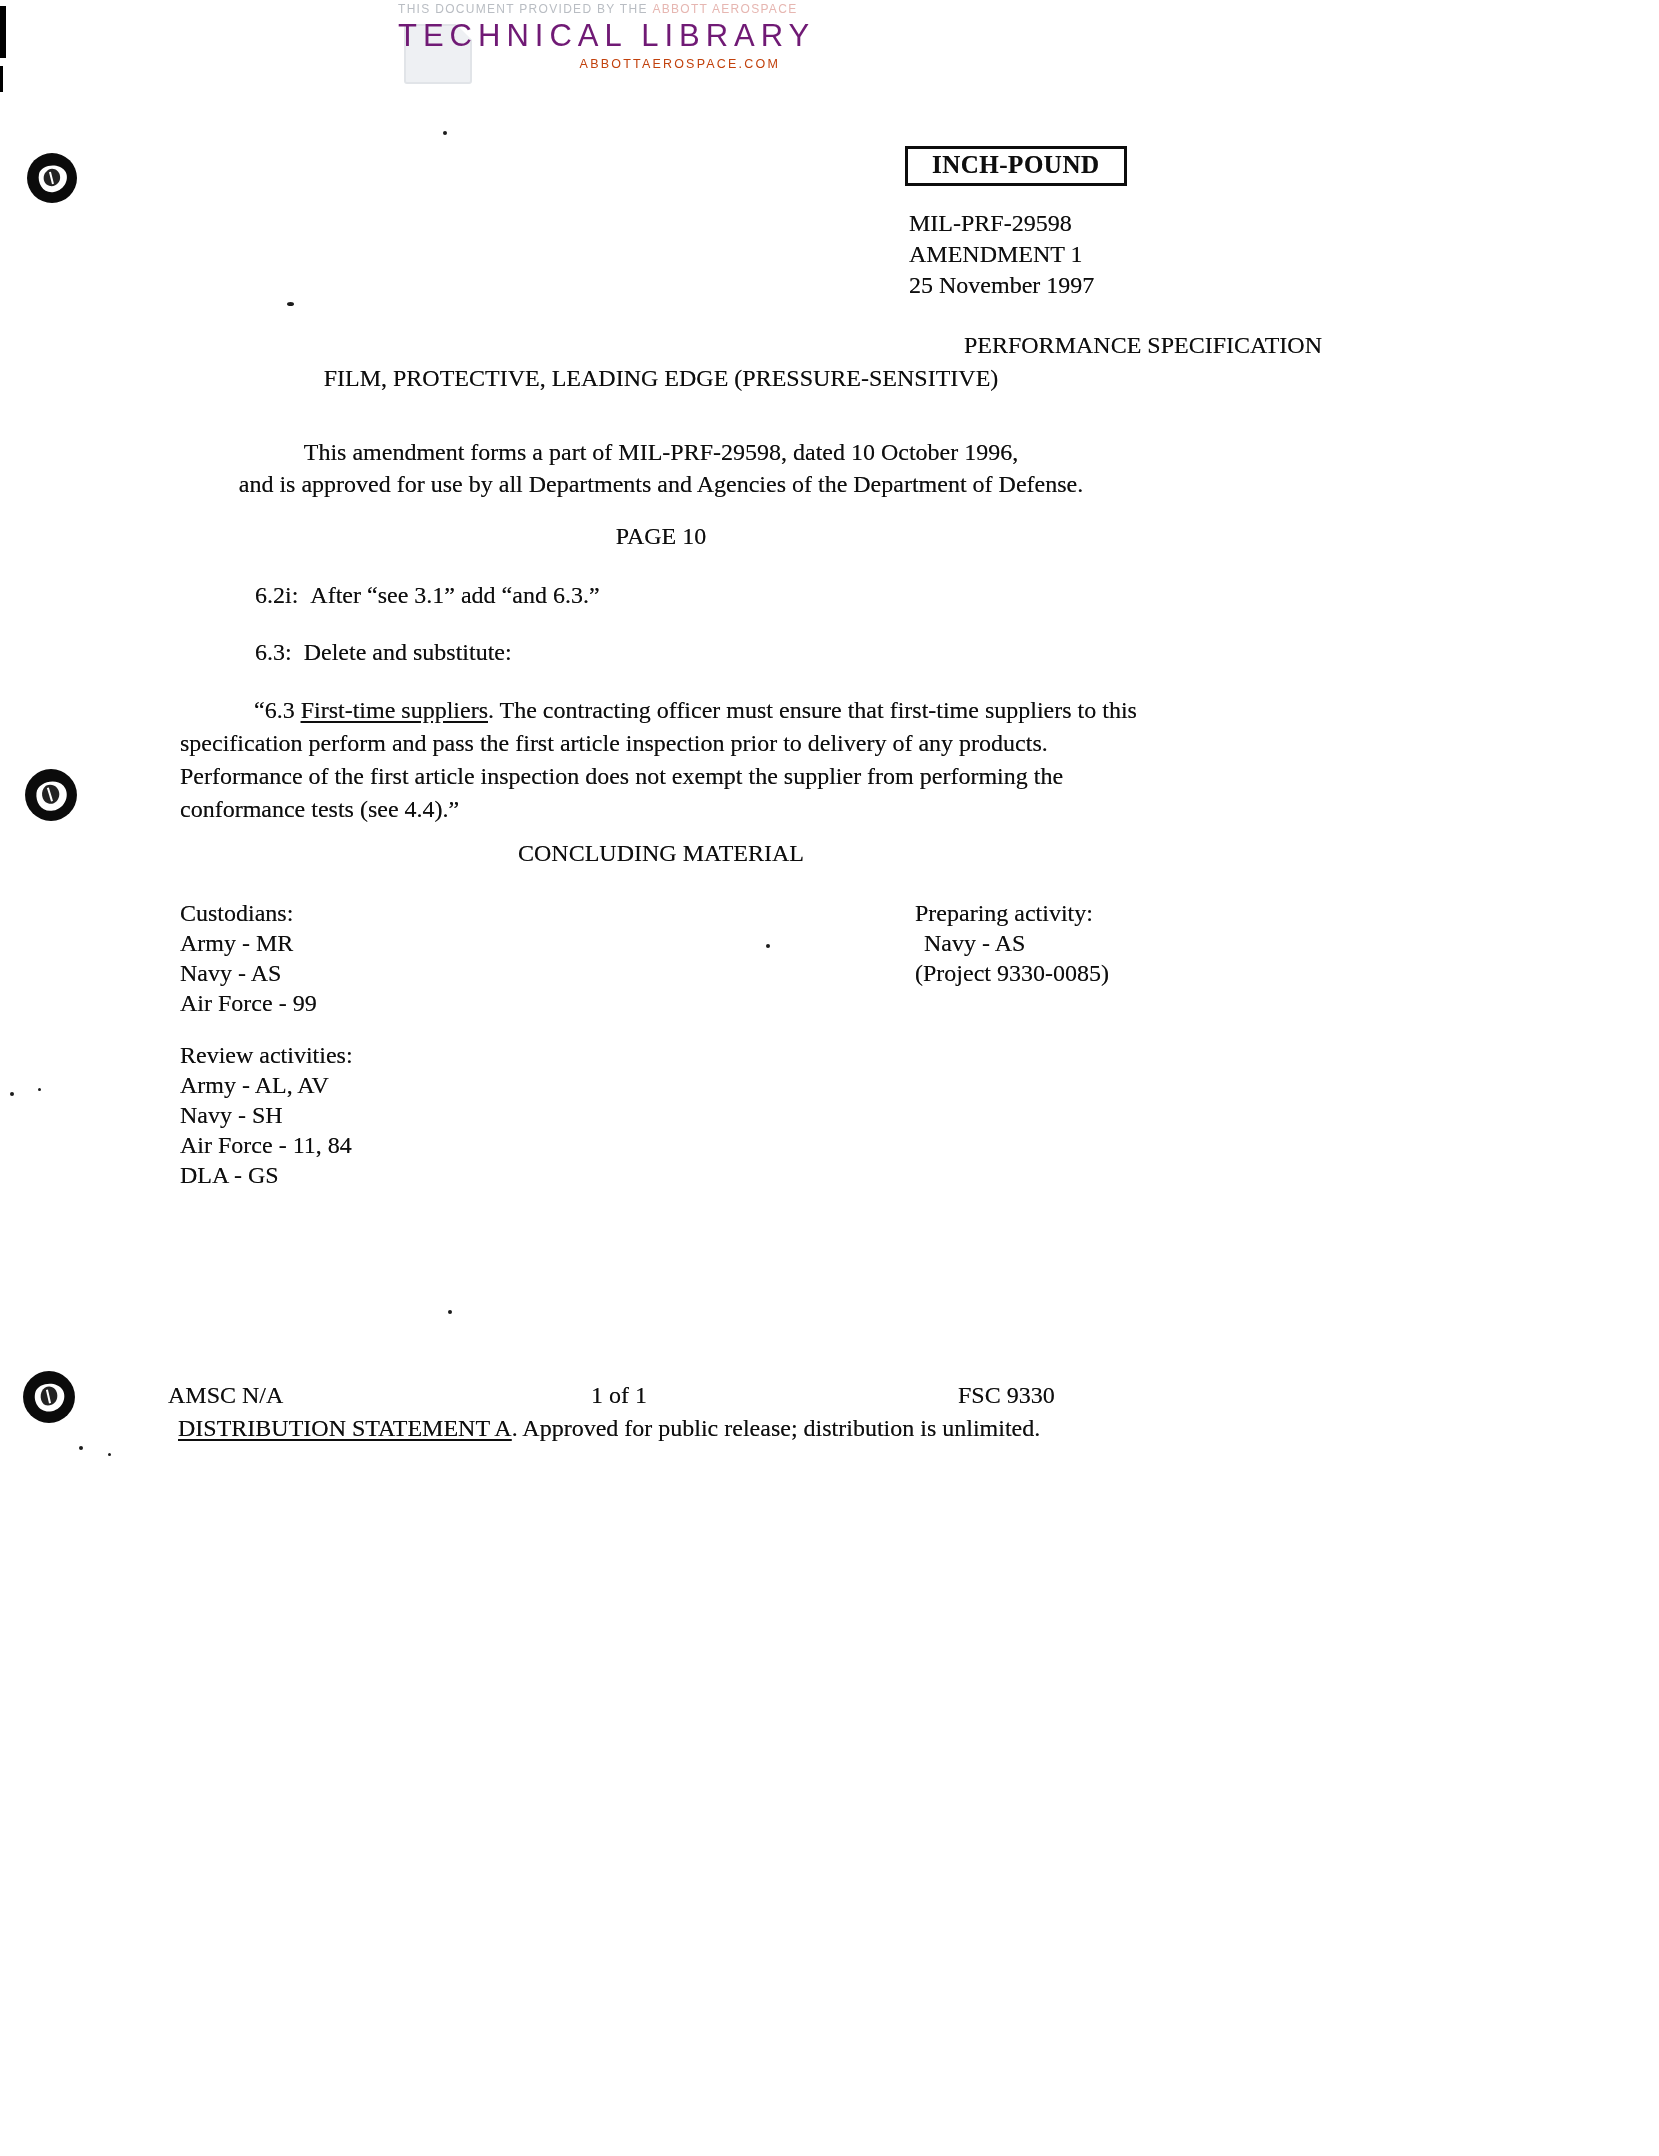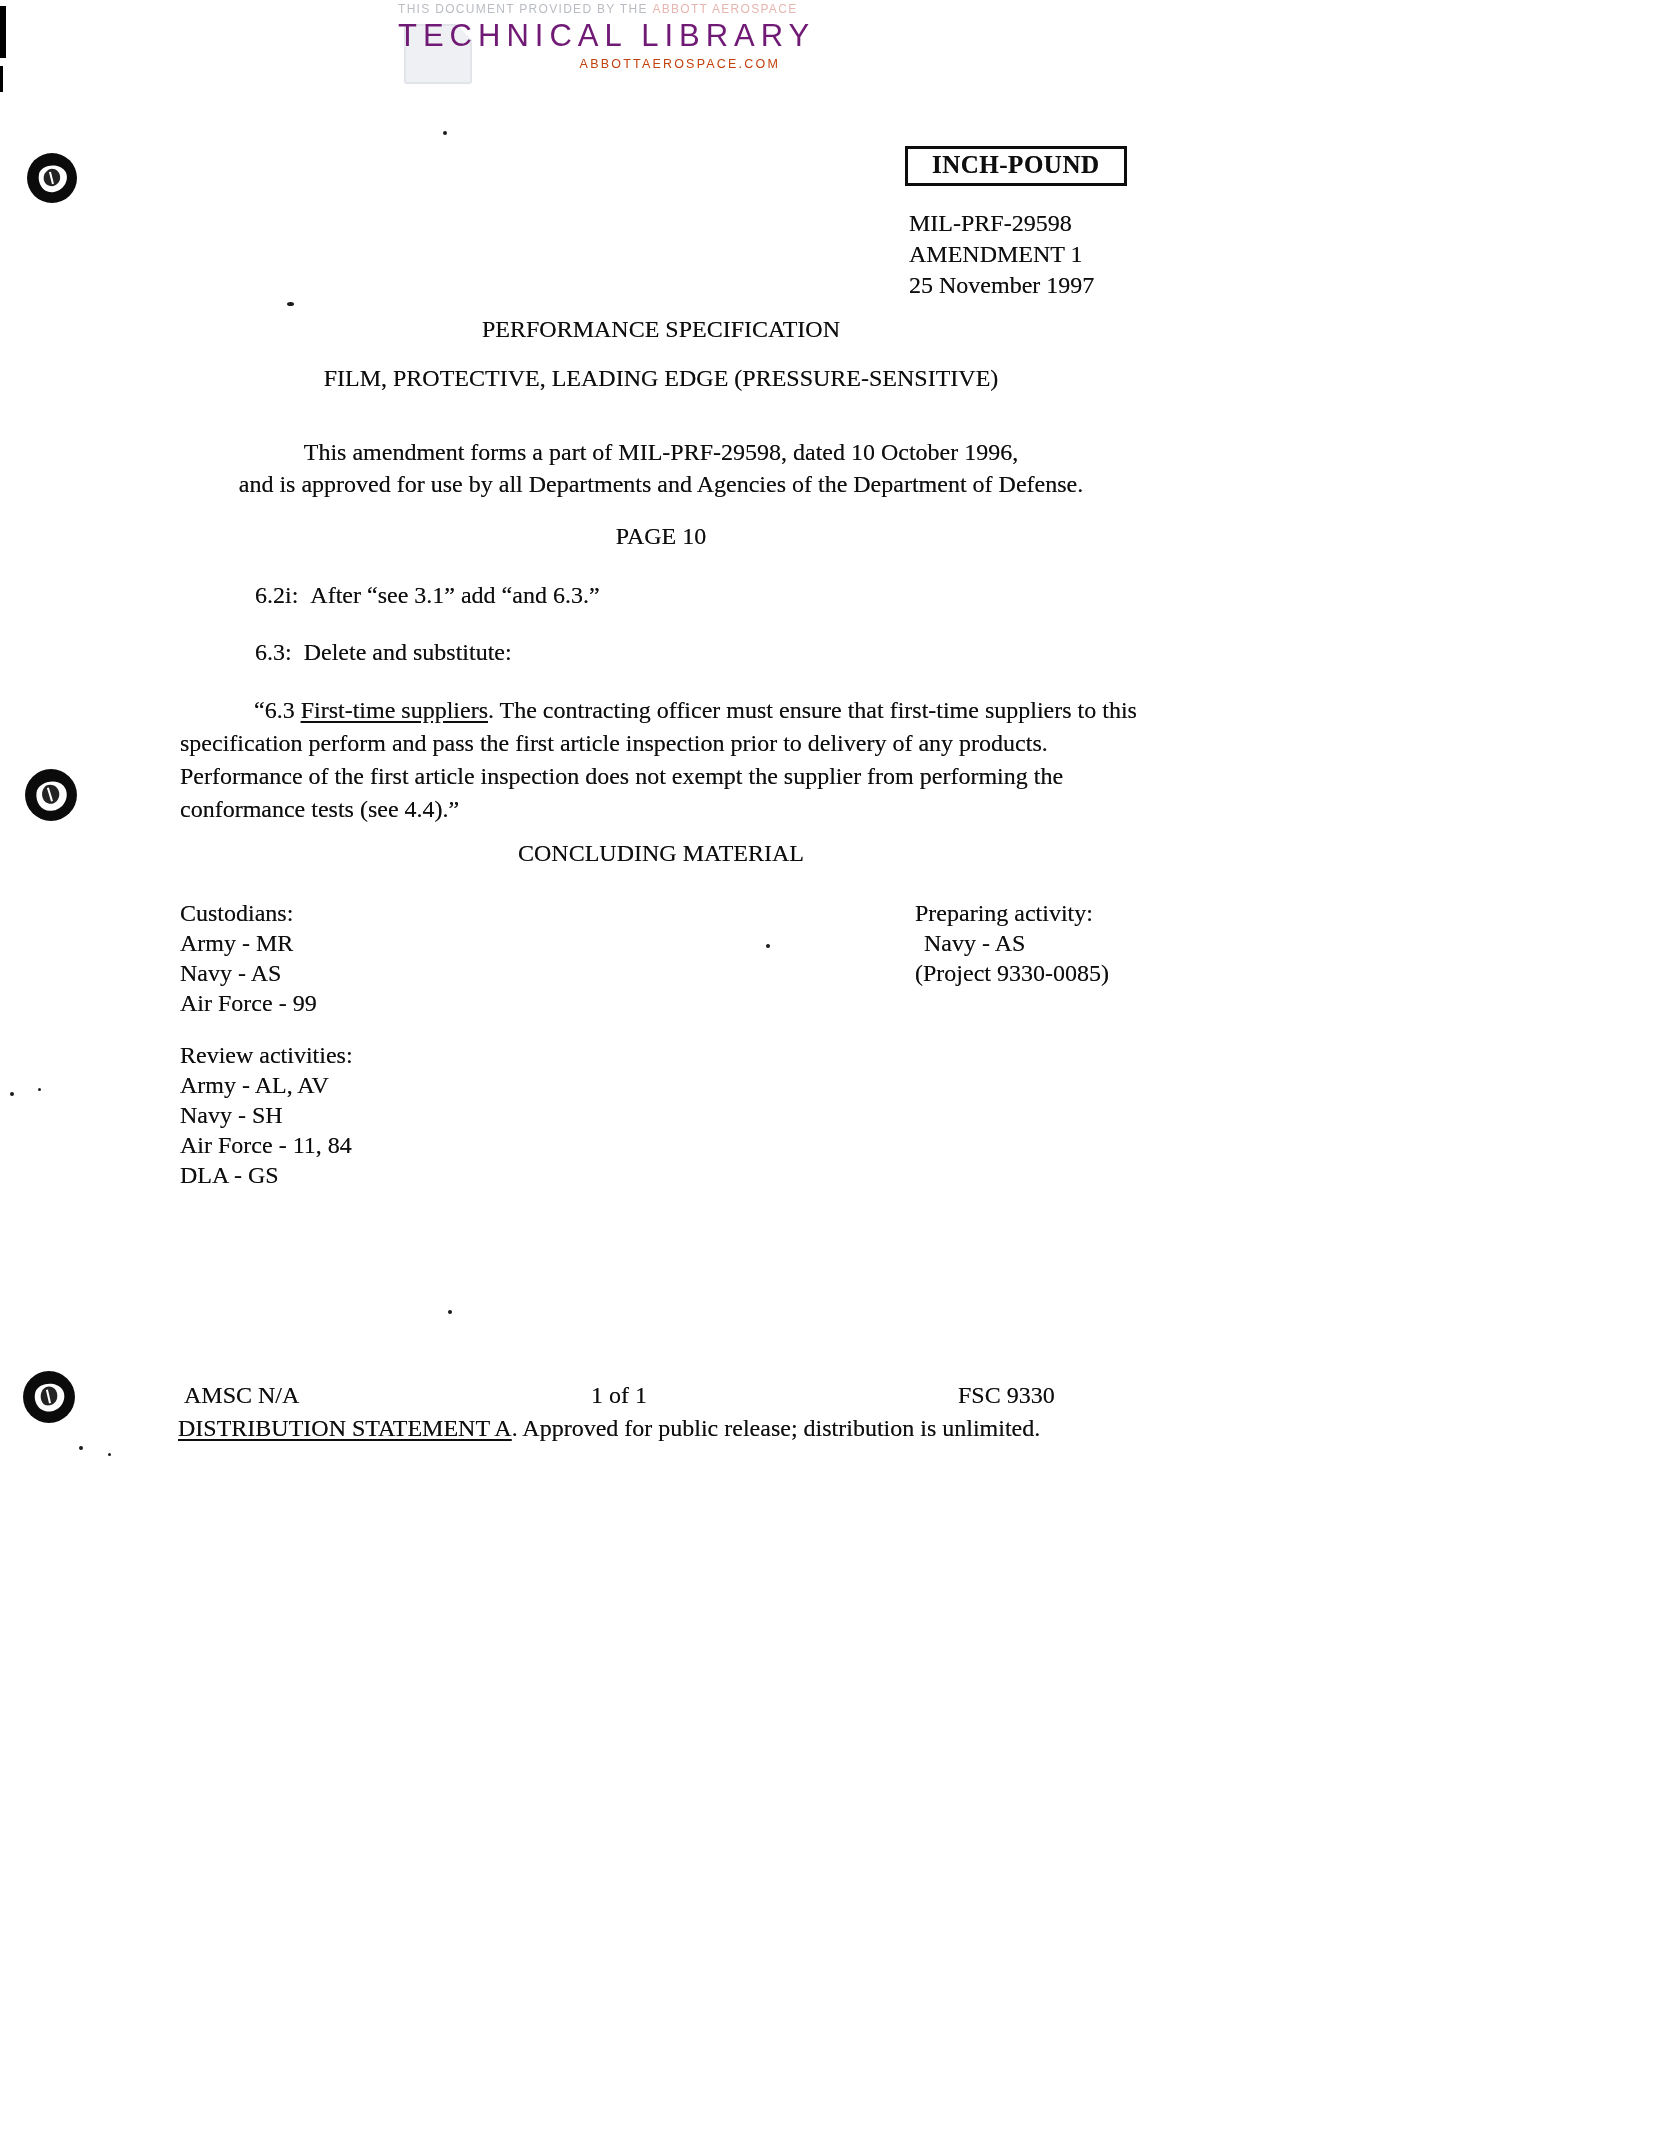--- a/index.html
+++ b/index.html
@@ -34,42 +34,42 @@
   .wm-url   { position: relative; font-size: 12.5px; letter-spacing: 2.2px; color: #c2410c;
               text-align: right; padding-right: 14px; margin-top: 3px; }
 
   
   .inch-pound { position: absolute; left: 905px; top: 146px; border: 3px solid #0d0d0d;
                 padding: 2px 24px 4px; font-size: 25px; font-weight: bold; letter-spacing: 0.5px; }
   .doc-id { position: absolute; left: 909px; top: 208px; font-size: 24px; line-height: 31px; }
 
   
   .center-col { position: absolute; left: 0; width: 1322px; text-align: center; font-size: 24px; }
-  .t1    { top: 316px; }
+  .t1    { top: 332px; text-align: right; }
   .t2    { top: 355px; margin-top: 10px; }
   .intro { top: 436px; line-height: 32px; }
   .pg10  { top: 523px; }
   .concl { top: 840px; }
 
   .change { position: absolute; left: 255px; font-size: 24px; }
   .change-1 { top: 582px; }
   .change-2 { top: 639px; }
 
   .body-par { position: absolute; left: 180px; top: 694px; width: 958px;
               font-size: 24px; line-height: 33px; text-align: left; text-indent: 74px; }
   .u { text-decoration: underline; text-underline-offset: 3px; }
 
   .list-block { position: absolute; font-size: 24px; line-height: 30px; }
   .custodians { left: 180px; top: 898px; }
   .preparing  { left: 915px; top: 898px; }
   .preparing .item-0 { padding-left: 9px; }
   .review     { left: 180px; top: 1040px; }
 
   .footer-item { position: absolute; top: 1382px; font-size: 24px; }
-  .amsc   { left: 184px; }
+  .amsc   { left: 168px; }
   .pageno { left: 591px; }
   .fsc    { left: 958px; }
   .distribution { position: absolute; left: 178px; top: 1415px; font-size: 24px; }
 
   .stamp { position: absolute; }
   .stamp-1 { left: 26px; top: 152px; }
   .stamp-2 { left: 24px; top: 768px; }
   .stamp-3 { left: 22px; top: 1370px; }
 </style>
 </head>

